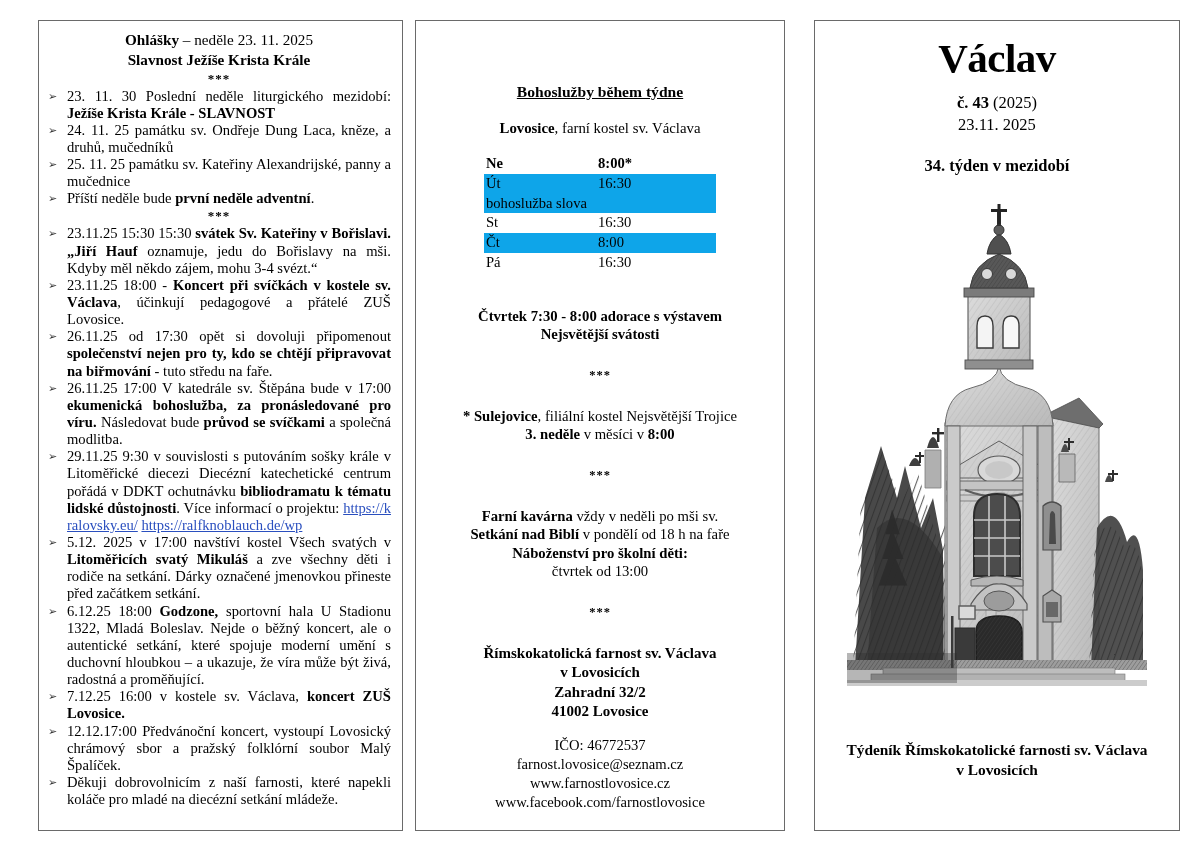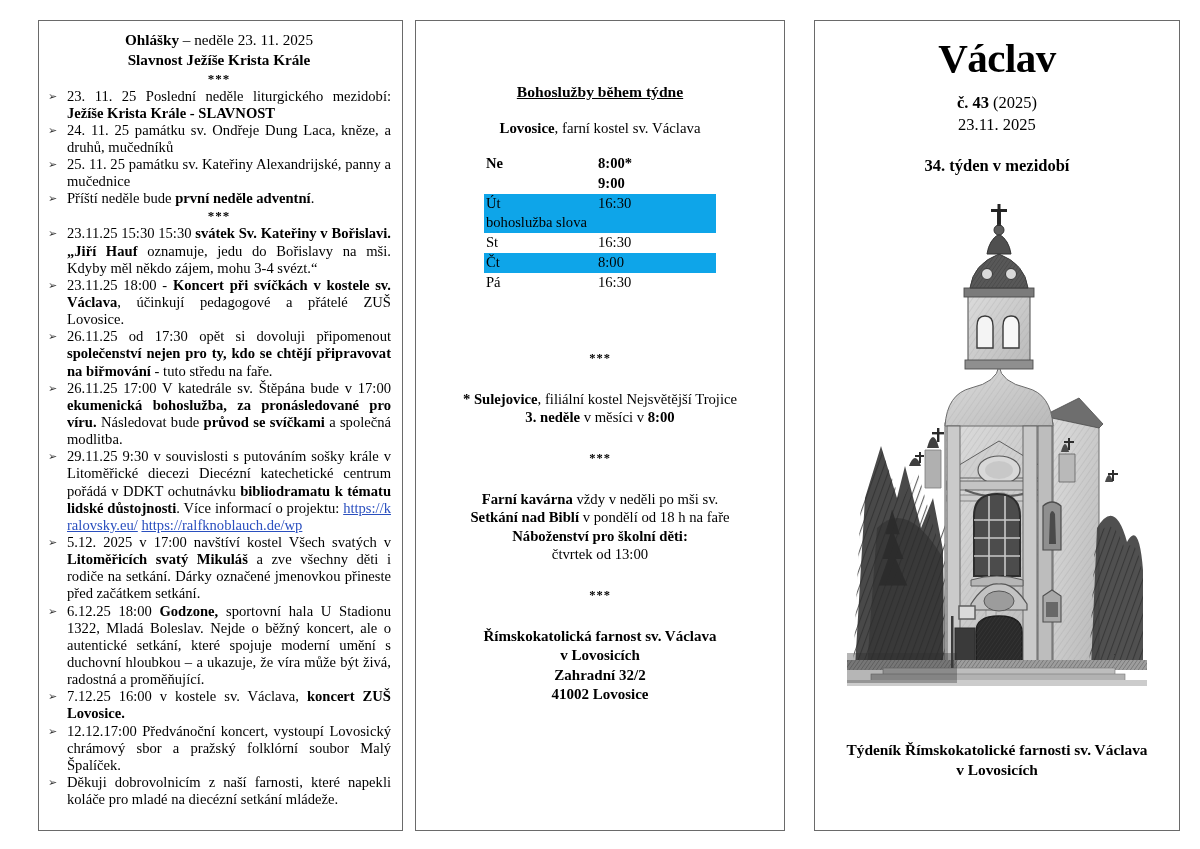--- a/index.html
+++ b/index.html
@@ -147,21 +147,21 @@
     <div class="col1-inner">
       <div class="c1-title">
         <span class="b">Ohlášky</span><span> – neděle 23. 11. 2025</span><br>
         <span class="b">Slavnost Ježíše Krista Krále</span>
       </div>
       <div class="stars">***</div>
 
       <ul class="bullets">
         <li>
           <span class="arrow">➢</span>
-          <span>23. 11. 25 Poslední neděle liturgického mezidobí: </span><span class="bold">Ježíše Krista Krále - SLAVNOST</span>
+          <span>23. 11. 30 Poslední neděle liturgického mezidobí: </span><span class="bold">Ježíše Krista Krále - SLAVNOST</span>
         </li>
         <li>
           <span class="arrow">➢</span>
           <span>24. 11. 25 památku sv. Ondřeje Dung Laca, kněze, a druhů, mučedníků</span>
         </li>
         <li>
           <span class="arrow">➢</span>
           <span>25. 11. 25 památku sv. Kateřiny Alexandrijské, panny a mučednice</span>
         </li>
         <li>
@@ -224,24 +224,20 @@
       <div class="c2-sub">
         <span class="bold">Lovosice</span><span>, farní kostel sv. Václava</span>
       </div>
 
       <table class="schedule">
         <tbody>
           <tr>
             <td class="day head">Ne</td>
             <td class="head">8:00*</td>
           </tr>
-          <tr>
-            <td class="day head"></td>
-            <td class="head">9:00</td>
-          </tr>
           <tr class="shaded">
             <td class="day">Út</td>
             <td>16:30</td>
           </tr>
           <tr class="shaded">
             <td class="day">bohoslužba  slova</td>
             <td></td>
           </tr>
           <tr>
             <td class="day">St</td>
@@ -253,20 +249,24 @@
           </tr>
           <tr>
             <td class="day">Pá</td>
             <td>16:30</td>
           </tr>
         </tbody>
       </table>
 
       <div class="gap-lg"></div>
 
+      <div class="c2-block bold">
+        <span>Čtvrtek 7:30 - 8:00 adorace s výstavem</span><br>
+        <span>Nejsvětější svátosti</span>
+      </div>
 
       <div class="gap-md"></div>
       <div class="stars2">***</div>
       <div class="gap-md"></div>
 
       <div class="c2-block">
         <span class="bold">* </span><span class="bold">Sulejovice</span><span>, filiální kostel Nejsvětější Trojice</span><br>
         <span class="bold">3. neděle</span><span> v měsíci v </span><span class="bold">8:00</span>
       </div>
 
@@ -287,20 +287,26 @@
 
       <div class="addr">
         <span>Římskokatolická farnost sv. Václava</span><br>
         <span>v Lovosicích</span><br>
         <span>Zahradní 32/2</span><br>
         <span>41002 Lovosice</span>
       </div>
 
       <div class="gap-sm"></div>
 
+      <div class="contact">
+        <span>IČO: 46772537</span><br>
+        <span>farnost.lovosice@seznam.cz</span><br>
+        <span>www.farnostlovosice.cz</span><br>
+        <span>www.facebook.com/farnostlovosice</span>
+      </div>
 
       <div class="gap-sm"></div>
 
     </div>
   </div>
 
   <div class="panel" id="panel-masthead">
     <div class="col3-inner">
       <div class="masthead-title">Václav</div>
 

